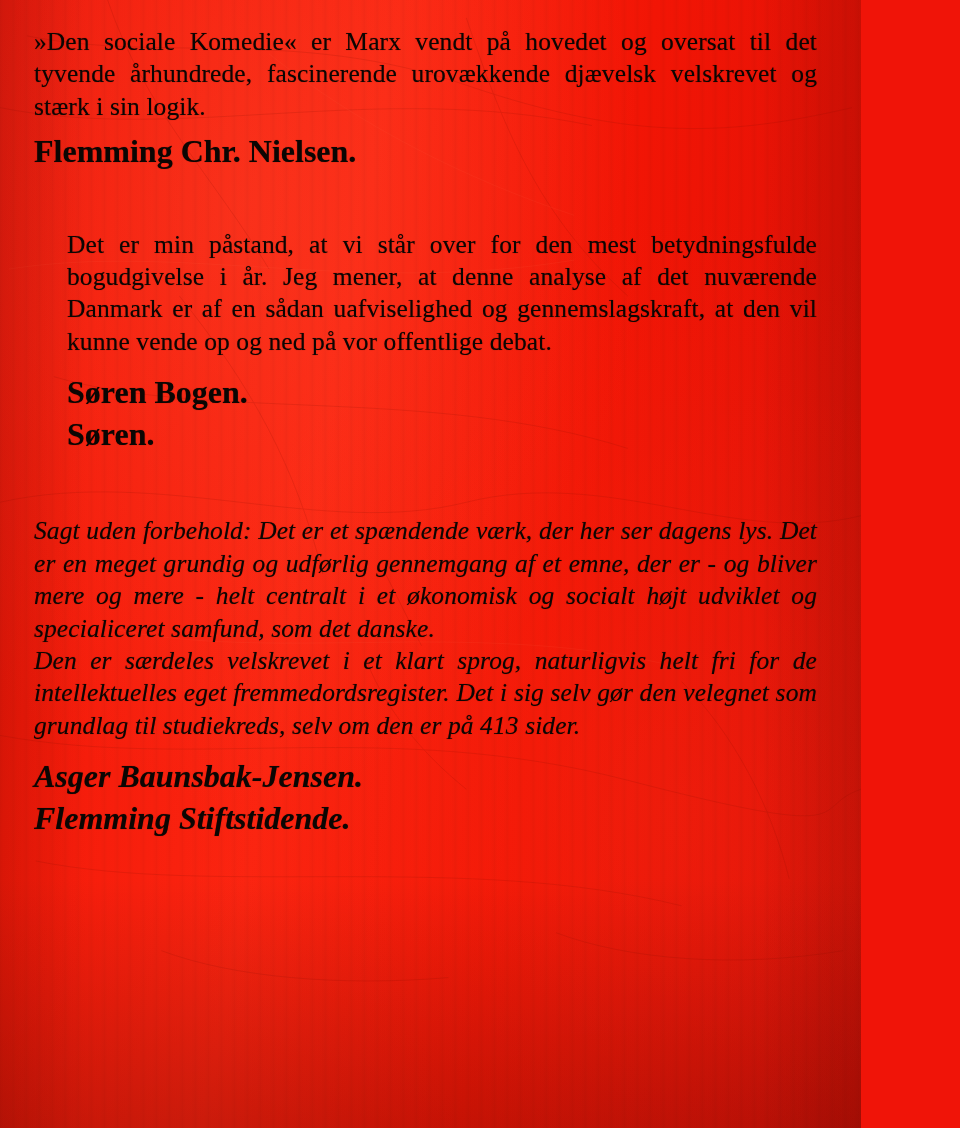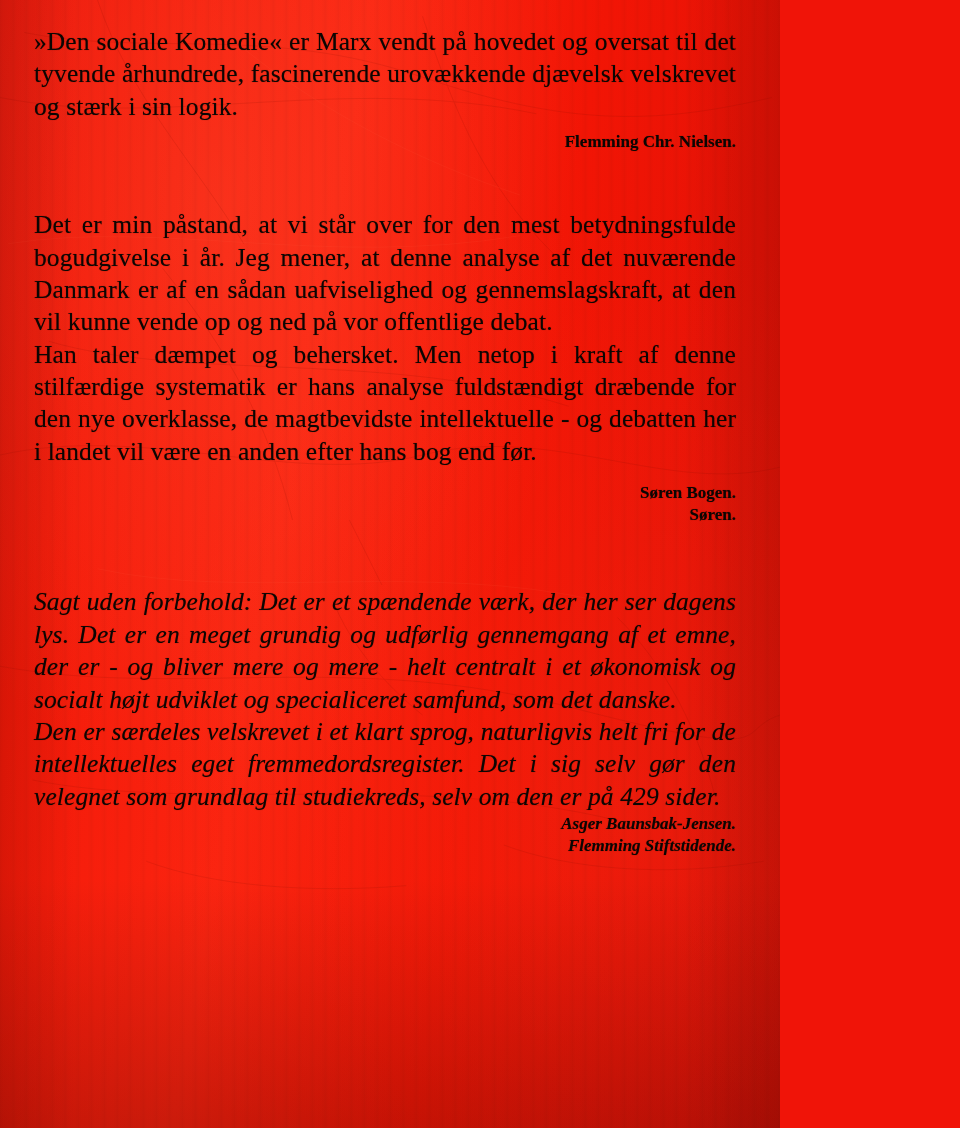--- a/index.html
+++ b/index.html
@@ -9,21 +9,21 @@
   body {
     width: 960px;
     height: 1128px;
     overflow: hidden;
     font-family: "Liberation Serif", serif;
     background: #f01408;
   }
 
   .book-back {
     position: relative;
-    width: 780px;
+    width: 861px;
     height: 1128px;
     box-sizing: border-box;
     padding: 26px 44px 20px 34px;
     background:
       radial-gradient(ellipse at 28% 18%, rgba(255,90,60,0.30) 0%, rgba(255,40,20,0.0) 46%),
       radial-gradient(ellipse at 78% 72%, rgba(255,60,30,0.22) 0%, rgba(255,30,10,0.0) 52%),
       linear-gradient(100deg, #e8150a 0%, #f41a09 14%, #fb2410 38%, #f21505 62%, #e61206 82%, #d81007 100%);
     color: #0b0603;
   }
 
@@ -76,34 +76,34 @@
     text-justify: inter-word;
     letter-spacing: 0.1px;
     text-shadow: 0 0 1px rgba(0,0,0,0.45);
   }
 
   .blurb {
     margin-bottom: 0;
   }
 
   .attrib {
-    text-align: right;
-    font-size: 17px;
+    text-align: left;
+    font-size: 32px;
     line-height: 1.3;
     text-shadow: 0 0 1px rgba(0,0,0,0.45);
     font-weight: 600;
   }
 
   .attrib .line { display: block; }
 
   .block-1 .attrib { margin-top: 8px; }
-  .block-2 { margin-top: 56px; }
+  .block-2 { margin-top: 56px; margin-left: 33px; }
   .block-2 .attrib { margin-top: 14px; }
   .block-3 { margin-top: 60px; font-style: italic; }
-  .block-3 .attrib { }
+  .block-3 .attrib { margin-top: 14px; }
 
   .para + .para { margin-top: 0; }
 </style>
 </head>
 <body>
 
 <div class="book-back">
 
   <svg class="scratches" viewBox="0 0 960 1128" preserveAspectRatio="none">
     <g stroke="#7a0c02" stroke-width="1" fill="none" opacity="0.5">
@@ -133,30 +133,29 @@
 
     <div class="block block-1">
       <p class="blurb para">»Den sociale Komedie« er Marx vendt på hovedet og oversat til det tyvende århundrede, fascinerende urovækkende djævelsk velskrevet og stærk i sin logik.</p>
       <div class="attrib">
         <span class="line">Flemming Chr. Nielsen.</span>
       </div>
     </div>
 
     <div class="block block-2">
       <p class="blurb para">Det er min påstand, at vi står over for den mest betydningsfulde bogudgivelse i år. Jeg mener, at denne analyse af det nuværende Danmark er af en sådan uafviselighed og gennemslagskraft, at den vil kunne vende op og ned på vor offentlige debat.</p>
-      <p class="blurb para">Han taler dæmpet og behersket. Men netop i kraft af denne stilfærdige systematik er hans analyse fuldstændigt dræbende for den nye overklasse, de magtbevidste intellektuelle - og debatten her i landet vil være en anden efter hans bog end før.</p>
       <div class="attrib">
         <span class="line">Søren Bogen.</span>
         <span class="line">Søren.</span>
       </div>
     </div>
 
     <div class="block block-3">
       <p class="blurb para">Sagt uden forbehold: Det er et spændende værk, der her ser dagens lys. Det er en meget grundig og udførlig gennemgang af et emne, der er - og bliver mere og mere - helt centralt i et økonomisk og socialt højt udviklet og specialiceret samfund, som det danske.</p>
-      <p class="blurb para">Den er særdeles velskrevet i et klart sprog, naturligvis helt fri for de intellektuelles eget fremmedordsregister. Det i sig selv gør den velegnet som grundlag til studiekreds, selv om den er på 429 sider.</p>
+      <p class="blurb para">Den er særdeles velskrevet i et klart sprog, naturligvis helt fri for de intellektuelles eget fremmedordsregister. Det i sig selv gør den velegnet som grundlag til studiekreds, selv om den er på 413 sider.</p>
       <div class="attrib">
         <span class="line">Asger Baunsbak-Jensen.</span>
         <span class="line">Flemming Stiftstidende.</span>
       </div>
     </div>
 
   </div>
 </div>
 
 </body></html>

